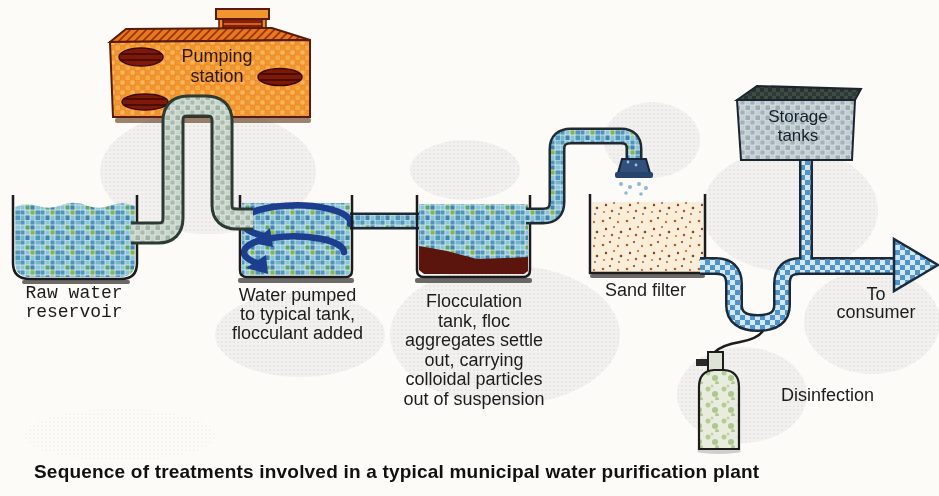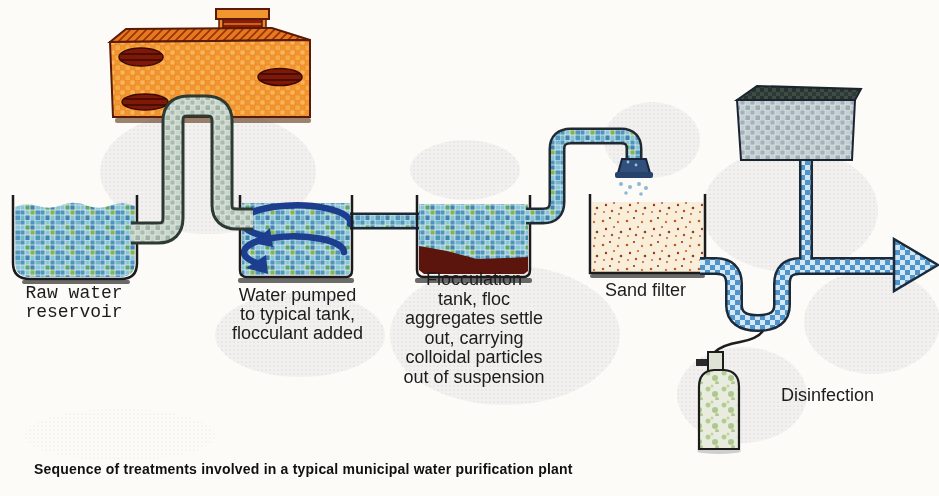--- a/index.html
+++ b/index.html
@@ -8,28 +8,28 @@
     background:#fcfbf8;font-family:"Liberation Sans",sans-serif;
   }
   .stage svg{position:absolute;left:0;top:0;}
   .lbl{
     position:absolute;white-space:pre-line;text-align:center;
     color:#1c1c1c;font-size:18px;line-height:19px;z-index:5;
   }
   .lbl-pumping{left:158px;top:46px;width:118px;font-size:18px;line-height:20px;color:#2d1708;}
   .lbl-raw{left:13px;top:284px;width:122px;font-family:Liberation Mono, monospace;}
   .lbl-mixing{left:220px;top:286px;width:155px;}
-  .lbl-floc{left:388px;top:270px;width:172px;line-height:19.5px;}
+  .lbl-floc{left:388px;top:292px;width:172px;line-height:19.5px;}
   .lbl-sand{left:588px;top:281px;width:115px;}
   .lbl-storage{left:742px;top:107px;width:112px;font-size:17px;line-height:19px;color:#14202c;}
   .lbl-disinfection{left:744px;top:386px;width:130px;text-align:right;}
   .lbl-consumer{left:822px;top:285px;width:108px;line-height:18px;}
   .caption{
     position:absolute;left:34px;top:461px;width:780px;z-index:5;
-    font-size:14px;font-weight:bold;letter-spacing:.2px;color:#101010;text-align:left;
+    font-size:19px;font-weight:bold;letter-spacing:.2px;color:#101010;text-align:left;
   }
 </style>
 </head>
 <body>
 
 <div class="stage">
 
 <svg width="939" height="496" viewBox="0 0 939 496">
   <defs>
     <pattern id="waterPat" width="20" height="20" patternUnits="userSpaceOnUse">
@@ -227,28 +227,34 @@
 
   <g>
     <path d="M 715 352 Q 722 345 740 342 Q 757 339 763 331" stroke="#1c1c1c" stroke-width="2.5" fill="none"></path>
     <rect x="696" y="359" width="12" height="7" fill="#2a2a2a"></rect>
     <rect x="708" y="352" width="15" height="19" fill="#dfe3d6" stroke="#1c1c1c" stroke-width="2"></rect>
     <ellipse cx="719" cy="451" rx="22" ry="3" fill="#bbb" opacity="0.7"></ellipse>
     <path d="M 699 449 L 699 387 Q 699 371 714 370 L 724 370 Q 739 371 739 387 L 739 449 Z" fill="url(#cylPat)" stroke="#1c1c1c" stroke-width="2.2"></path>
   </g>
 </svg>
 
+<div class="lbl lbl-pumping">Pumping
+station</div>
 <div class="lbl lbl-raw">Raw water
 reservoir</div>
 <div class="lbl lbl-mixing">Water pumped
 to typical tank,
 flocculant added</div>
 <div class="lbl lbl-floc">Flocculation
 tank, floc
 aggregates settle
 out, carrying
 colloidal particles
 out of suspension</div>
 <div class="lbl lbl-sand">Sand filter</div>
+<div class="lbl lbl-storage">Storage
+tanks</div>
 <div class="lbl lbl-disinfection">Disinfection</div>
+<div class="lbl lbl-consumer">To
+consumer</div>
 <div class="caption">Sequence of treatments involved in a typical municipal water purification plant</div>
 
 </div>
 
 </body></html>

